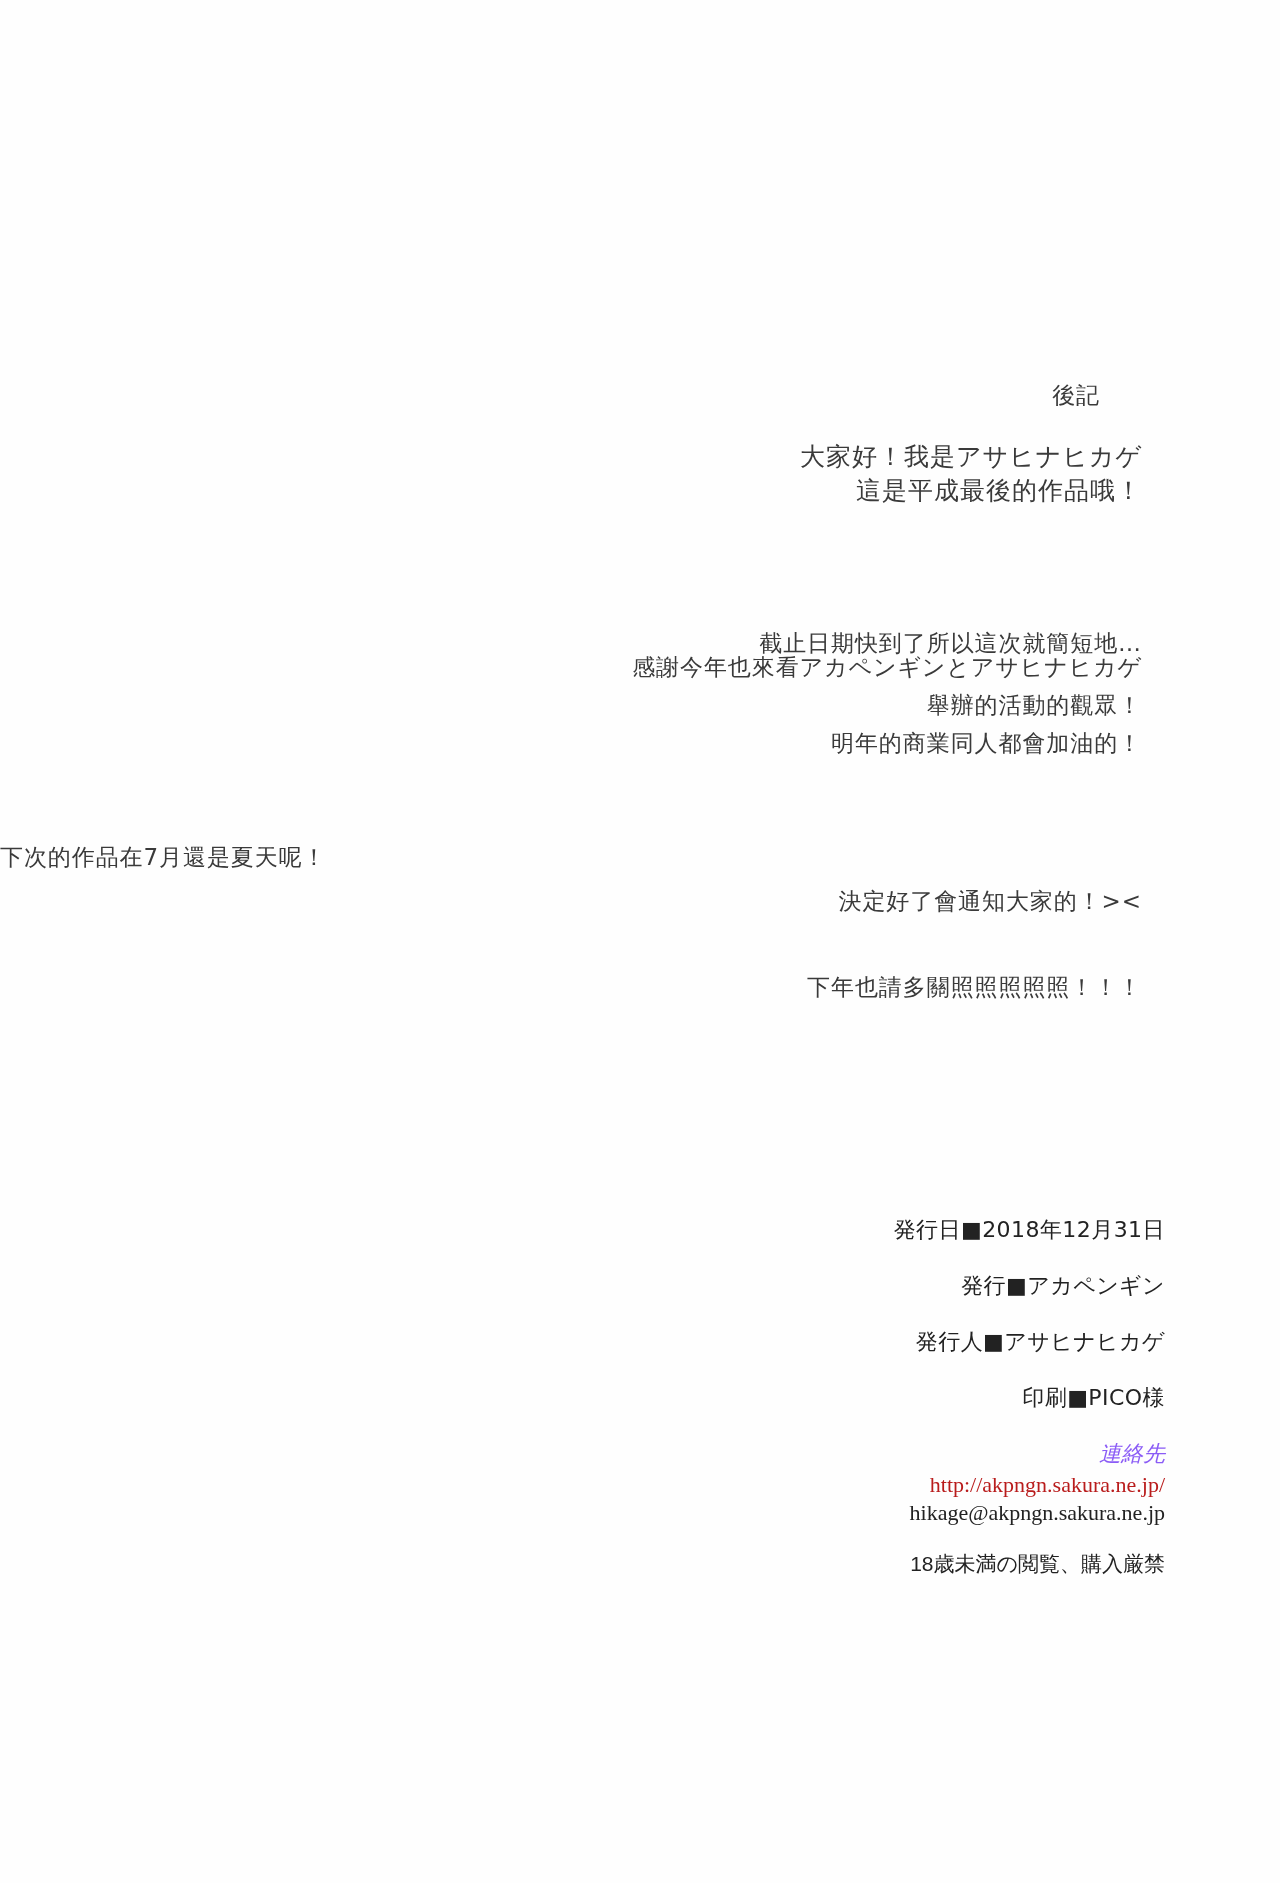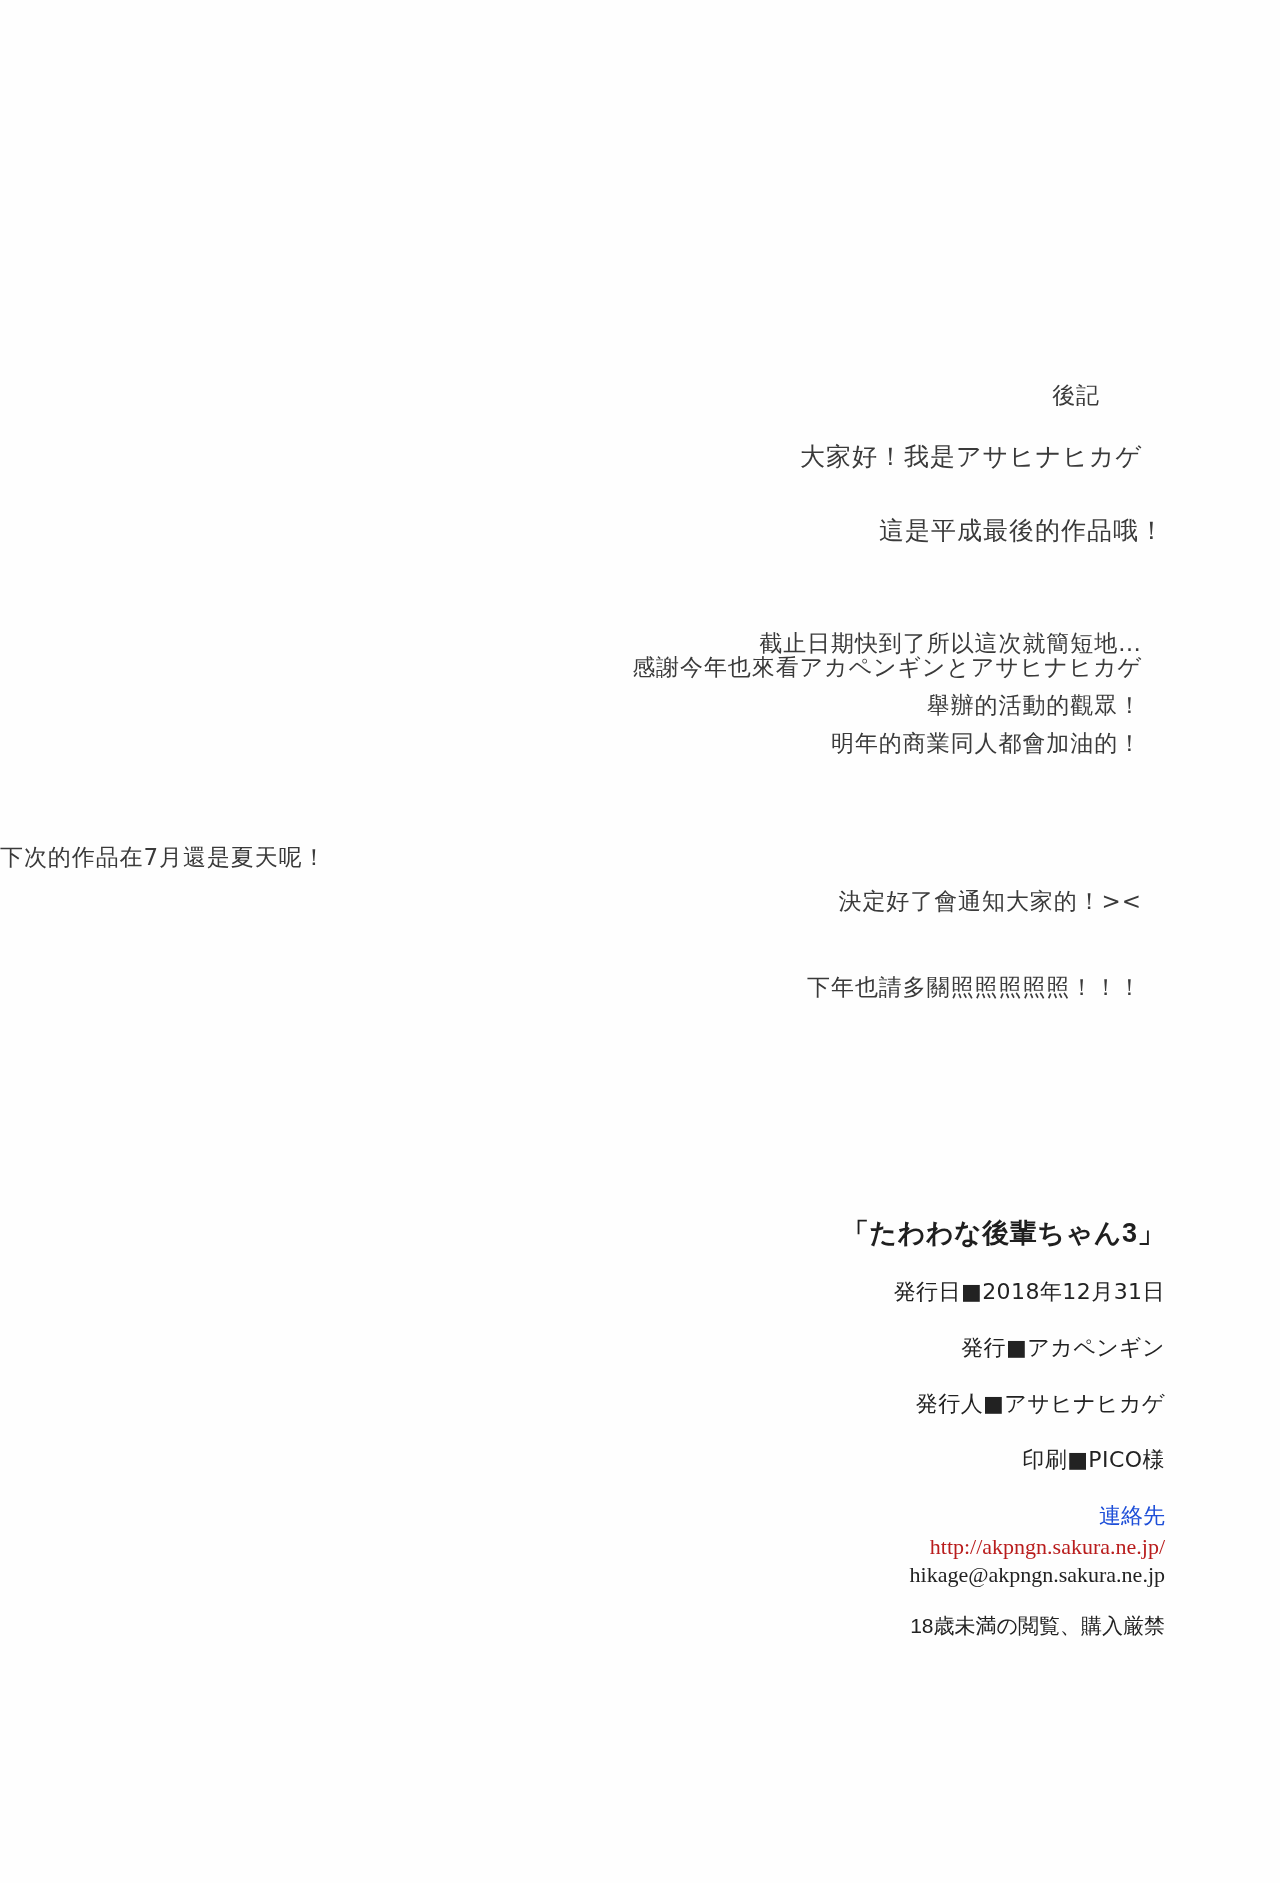--- a/index.html
+++ b/index.html
@@ -32,21 +32,21 @@
     position: absolute;
     white-space: pre;
     color: #3a3a3a;
     font-family: "DejaVu Sans", sans-serif;
     font-weight: 400;
     letter-spacing: 0.04em;
   }
 
   .aw-title      { left: 0; top: 380px;  width: 1100px; text-align: right; font-size: 23px; }
   .aw-greet1     { left: 0; top: 440px;  width: 1142px; text-align: right; font-size: 25px; }
-  .aw-greet2     { left: 0; top: 514px;  width: 1142px; text-align: right; font-size: 25px; margin-left: 23px; }
+  .aw-greet2     { left: 0; top: 474px;  width: 1142px; text-align: right; font-size: 25px; }
 
   .aw-b1         { left: 0; top: 628px;  width: 1142px; text-align: right; font-size: 23px; }
   .aw-b2         { left: 0; top: 652px;  width: 1142px; text-align: right; font-size: 23px; }
   .aw-b3         { left: 0; top: 690px;  width: 1142px; text-align: right; font-size: 23px; }
   .aw-b4         { left: 0; top: 728px;  width: 1142px; text-align: right; font-size: 23px; }
 
   .aw-c1         { left: 0; top: 842px;  width: 1142px; text-align: left; font-size: 23px; }
   .aw-c2         { left: 0; top: 886px;  width: 1142px; text-align: right; font-size: 23px; }
 
   .aw-d1         { left: 0; top: 972px;  width: 1142px; text-align: right; font-size: 23px; }
@@ -67,22 +67,23 @@
     margin: 0 0 26px 0;
   }
   .colo-row {
     font-size: 22px;
     color: #222222;
     margin: 0 0 26px 0;
     letter-spacing: 0.02em;
   }
   .colo-contact-label {
     font-size: 22px;
-    color: #1d4ed8;
+    color: #8b5cf6;
     margin: 0 0 2px 0;
+    font-style: italic;
   }
   .colo-url {
     font-family: "Liberation Serif", serif;
     font-size: 22px;
     color: #b91c1c;
     margin: 0;
     line-height: 1.28;
   }
   .colo-mail {
     font-family: "Liberation Serif", serif;
@@ -116,21 +117,20 @@
     <div class="aw-line aw-b3">舉辦的活動的觀眾！</div>
     <div class="aw-line aw-b4">明年的商業同人都會加油的！</div>
 
     <div class="aw-line aw-c1">下次的作品在7月還是夏天呢！</div>
     <div class="aw-line aw-c2">決定好了會通知大家的！&gt;&lt;</div>
 
     <div class="aw-line aw-d1">下年也請多關照照照照照！！！</div>
   </section>
 
   <section class="colophon">
-    <h1 class="colo-title">「たわわな後輩ちゃん3」</h1>
 
     <p class="colo-row sq">発行日■2018年12月31日</p>
     <p class="colo-row sq">発行■アカペンギン</p>
     <p class="colo-row sq">発行人■アサヒナヒカゲ</p>
     <p class="colo-row sq">印刷■PICO様</p>
 
     <p class="colo-contact-label">連絡先</p>
     <p class="colo-url">http://akpngn.sakura.ne.jp/</p>
     <p class="colo-mail">hikage@akpngn.sakura.ne.jp</p>
 

